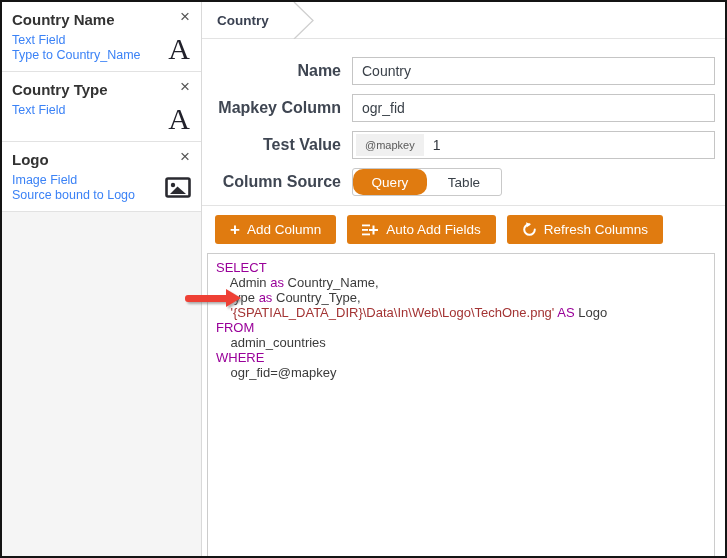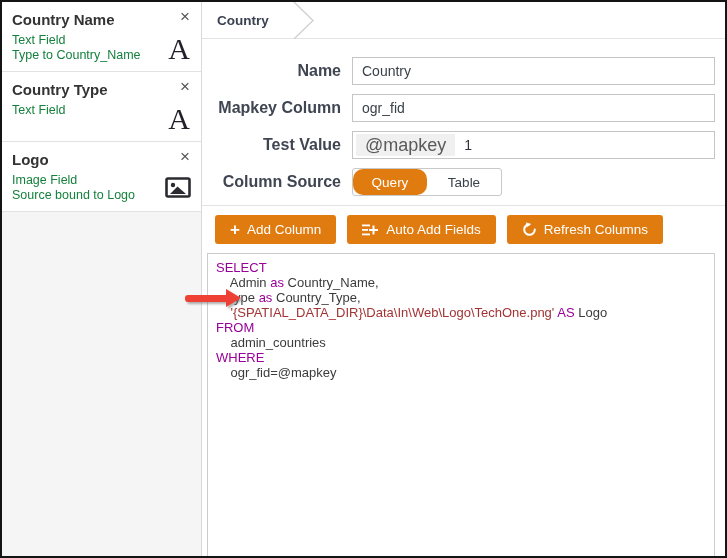--- a/index.html
+++ b/index.html
@@ -13,21 +13,21 @@
   
   .sidebar {
     width:200px; min-width:200px; background:#fff;
     border-right:1px solid #d9d9d9; display:flex; flex-direction:column;
   }
   .card {
     position:relative; padding:9px 10px 8px 10px;
     border-bottom:1px solid #e2e2e2; background:#fff; min-height:70px;
   }
   .card-title { font-size:15px; font-weight:bold; color:#333; margin-bottom:5px; }
-  .card-sub   { font-size:12.5px; color:#15803d; line-height:15px; }
+  .card-sub   { font-size:12.5px; color:#3b82f6; line-height:15px; }
   .card-close {
     position:absolute; top:7px; right:11px; font-size:17px; color:#555;
     cursor:pointer; line-height:16px;
   }
   .card-glyph {
     position:absolute; right:11px; bottom:8px;
     font-family:"Liberation Serif", serif; font-size:30px; line-height:28px; color:#21212b;
   }
   .card-imgicon { position:absolute; right:10px; bottom:9px; }
   .sidebar-fill { flex:1; background:#f5f5f5; border-top:0; }
@@ -52,21 +52,21 @@
   .finput {
     flex:1; margin-right:10px; height:28px; border:1px solid #c5c5c5;
     background:#fff; display:flex; align-items:center; font-size:14px; color:#3a4149;
   }
   input.real {
     width:100%; height:100%; border:none; outline:none; padding:0 9px;
     font-size:14px; color:#3a4149; font-family:"Liberation Sans", sans-serif; background:transparent;
   }
   .chip {
     height:22px; margin-left:3px; display:flex; align-items:center;
-    background:#f0f0f0; color:#5a5a5a; font-size:18px; padding:0 9px;
+    background:#f0f0f0; color:#5a5a5a; font-size:11px; padding:0 9px;
   }
   .chip-val { padding-left:9px; font-size:14px; color:#2f343c; }
 
   .seg { display:flex; height:28px; border:1px solid #c9c9c9; border-radius:3px; overflow:hidden; background:#fff; }
   .seg-btn {
     width:74px; display:flex; align-items:center; justify-content:center;
     font-size:13.5px; color:#3a4149; cursor:pointer; background:#fff;border-radius:10px;
   }
   .seg-btn.selected { background:var(--accent); color:#fff; }
 

